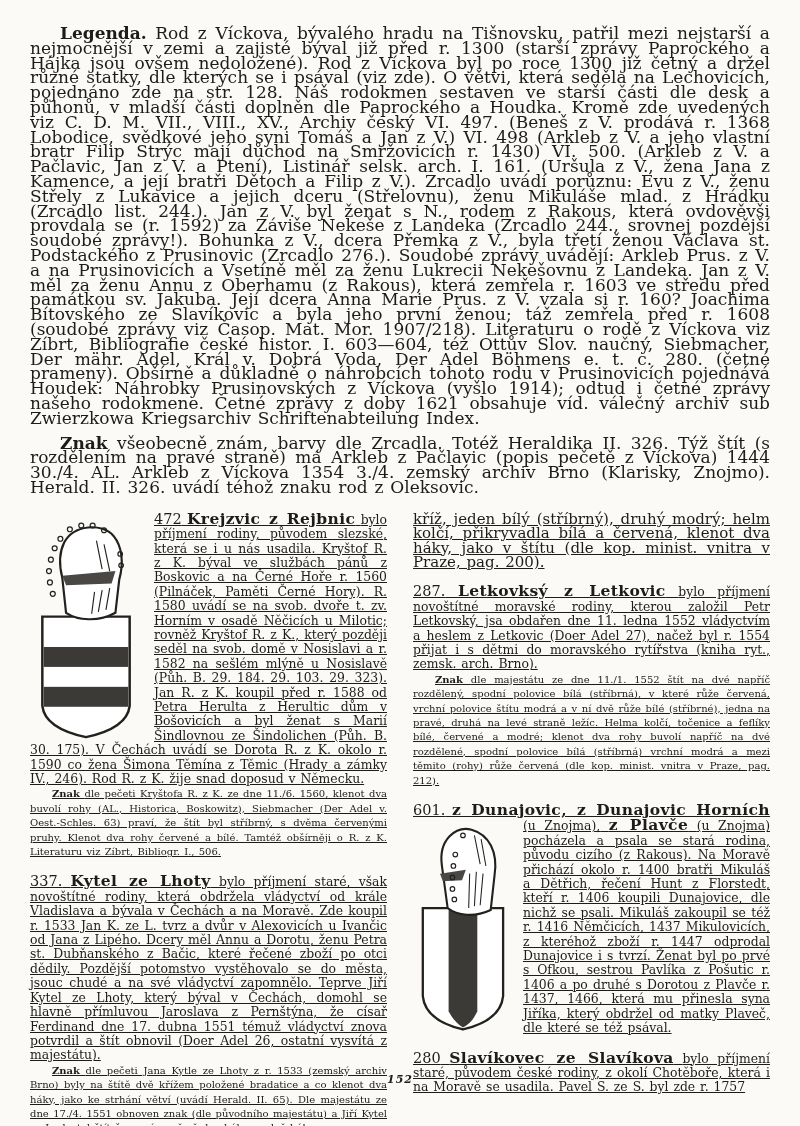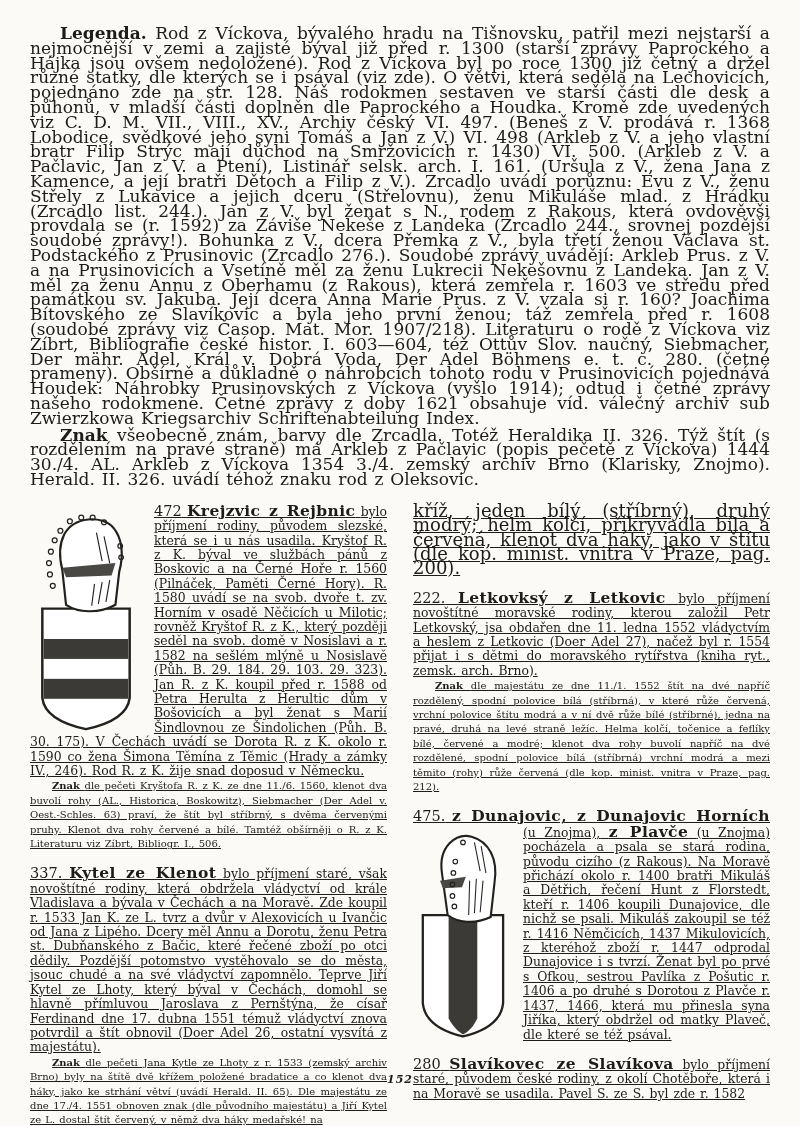--- a/index.html
+++ b/index.html
@@ -10,34 +10,34 @@
     color:#1d1c1a;
     position:relative;
   }
   .page{padding:26px 30px 0 30px;position:relative;height:1100px;box-sizing:border-box;}
   p{margin:0;}
   .b{font-weight:700;}
   .intro{
     font-size:17px;line-height:14.8px;text-align:justify;text-indent:30px;
     word-spacing:1.5px;
   }
-  .intro.znak-intro{margin-top:2px;}
+  .intro.znak-intro{margin-top:10px;}
   .cols{display:flex;gap:26px;margin-top:17px;text-decoration:underline;}
   .col{flex:1 1 0;min-width:0;}
   .entry{margin-top:15px;}
   .entry:first-child{margin-top:0;}
   .entry-par{
     font-size:12.4px;line-height:14.4px;text-align:justify;word-spacing:1px;
   }
   .znak-par{
     font-size:10px;line-height:14.4px;text-align:justify;word-spacing:1px;
     text-indent:22px;margin-top:1px;
   }
   .cont-par{
-    font-size:18px;line-height:14.4px;text-align:justify;word-spacing:1px;
+    font-size:15px;line-height:14.4px;text-align:justify;word-spacing:1px;
   }
   .e-num{font-size:14.5px;}
   .e-title{font-weight:700;font-size:15.5px;letter-spacing:.4px;word-spacing:2.5px;}
   .e-note{font-size:12.4px;}
   .shield{float:left;margin:4px 12px 3px 0;}
   .shield svg{display:block;}
   .clear-l{clear:left;}
   .pageno{
     position:absolute;left:0;right:0;bottom:14px;text-align:center;
     font-size:11px;font-weight:700;font-style:italic;letter-spacing:1px;
@@ -93,50 +93,50 @@
         </p>
         <p class="znak-par">
           <span class="b">Znak</span>
           <span>dle pečeti Kryštofa R. z K. ze dne 11./6. 1560, klenot dva buvolí rohy (AL., Historica, Boskowitz), Siebmacher (Der Adel v. Oest.-Schles. 63) praví, že štít byl stříbrný, s dvěma červenými pruhy. Klenot dva rohy červené a bílé. Tamtéž obšírněji o R. z K. Literaturu viz Zíbrt, Bibliogr. I., 506.</span>
         </p>
       </section>
 
       <section class="entry">
         <p class="entry-par">
           <span class="e-num">337.</span>
-          <span class="e-title">Kytel ze Klenot</span>
+          <span class="e-title">Kytel ze Lhoty</span>
           <span>bylo příjmení staré, však novoštítné rodiny, která obdržela vládyctví od krále Vladislava a bývala v Čechách a na Moravě. Zde koupil r. 1533 Jan K. ze L. tvrz a dvůr v Alexovicích u Ivančic od Jana z Lipého. Dcery měl Annu a Dorotu, ženu Petra st. Dubňanského z Bačic, které řečené zboží po otci dědily. Pozdější potomstvo vystěhovalo se do města, jsouc chudé a na své vládyctví zapomnělo. Teprve Jiří Kytel ze Lhoty, který býval v Čechách, domohl se hlavně přímluvou Jaroslava z Pernštýna, že císař Ferdinand dne 17. dubna 1551 témuž vládyctví znova potvrdil a štít obnovil (Doer Adel 26, ostatní vysvítá z majestátu).</span>
         </p>
         <p class="znak-par">
           <span class="b">Znak</span>
           <span>dle pečeti Jana Kytle ze Lhoty z r. 1533 (zemský archiv Brno) byly na štítě dvě křížem položené bradatice a co klenot dva háky, jako ke strhání větví (uvádí Herald. II. 65). Dle majestátu ze dne 17./4. 1551 obnoven znak (dle původního majestátu) a Jiří Kytel ze L. dostal štít červený, v němž dva háky medařské! na</span>
         </p>
       </section>
 
     </div>
 
     <div class="col">
 
       <p class="cont-par">kříž, jeden bílý (stříbrný), druhý modrý; helm kolčí, přikryvadla bílá a červená, klenot dva háky, jako v štítu (dle kop. minist. vnitra v Praze, pag. 200).</p>
 
       <section class="entry">
         <p class="entry-par">
-          <span class="e-num">222.</span>
+          <span class="e-num">287.</span>
           <span class="e-title">Letkovksý z Letkovic</span>
           <span>bylo příjmení novoštítné moravské rodiny, kterou založil Petr Letkovský, jsa obdařen dne 11. ledna 1552 vládyctvím a heslem z Letkovic (Doer Adel 27), načež byl r. 1554 přijat i s dětmi do moravského rytířstva (kniha ryt., zemsk. arch. Brno).</span>
         </p>
         <p class="znak-par">
           <span class="b">Znak</span>
           <span>dle majestátu ze dne 11./1. 1552 štít na dvé napříč rozdělený, spodní polovice bílá (stříbrná), v které růže červená, vrchní polovice štítu modrá a v ní dvě růže bílé (stříbrné), jedna na pravé, druhá na levé straně ležíc. Helma kolčí, točenice a feflíky bílé, červené a modré; klenot dva rohy buvolí napříč na dvé rozdělené, spodní polovice bílá (stříbrná) vrchní modrá a mezi těmito (rohy) růže červená (dle kop. minist. vnitra v Praze, pag. 212).</span>
         </p>
       </section>
 
       <section class="entry">
         <p class="entry-par">
-          <span class="e-num">475.</span>
+          <span class="e-num">601.</span>
           <span class="e-title">z Dunajovic, z Dunajovic Horních</span>
           <span class="e-note">(u Znojma),</span>
           <span class="e-title">z Plavče</span>
           <span class="e-note">(u Znojma)</span>
           <span class="shield">
               <svg width="98" height="218" viewBox="0 0 102 228" xmlns="http://www.w3.org/2000/svg">
 
               <path d="M10 90 H94 V182 C92 202 73 212 52 217 C31 212 12 202 10 182 Z" fill="#ffffff" stroke="#23211e" stroke-width="2.4"></path>
               <path d="M37 90 H67 V198 C63 207 58 212 52 215 C46 211 41 206 37 198 Z" fill="#3b3a37"></path>
 
@@ -152,21 +152,21 @@
             </svg>
             </span>
           <span>pocházela a psala se stará rodina, původu cizího (z Rakous). Na Moravě přichází okolo r. 1400 bratři Mikuláš a Dětřich, řečení Hunt z Florstedt, kteří r. 1406 koupili Dunajovice, dle nichž se psali. Mikuláš zakoupil se též r. 1416 Němčicích, 1437 Mikulovicích, z kteréhož zboží r. 1447 odprodal Dunajovice i s tvrzí. Ženat byl po prvé s Ofkou, sestrou Pavlíka z Pošutic r. 1406 a po druhé s Dorotou z Plavče r. 1437, 1466, která mu přinesla syna Jiříka, který obdržel od matky Plaveč, dle které se též psával.</span>
         </p>
       </section>
 
       <section class="entry">
         <p class="entry-par">
           <span class="e-num">280</span>
           <span class="e-title">Slavíkovec ze Slavíkova</span>
-          <span>bylo příjmení staré, původem české rodiny, z okolí Chotěboře, která i na Moravě se usadila. Pavel S. ze S. byl zde r. 1582</span>
+          <span>bylo příjmení staré, původem české rodiny, z okolí Chotěboře, která i na Moravě se usadila. Pavel S. ze S. byl zde r. 1757</span>
         </p>
       </section>
 
     </div>
   </div>
 
   <div class="pageno">152</div>
 </div>
 
 </body></html>

